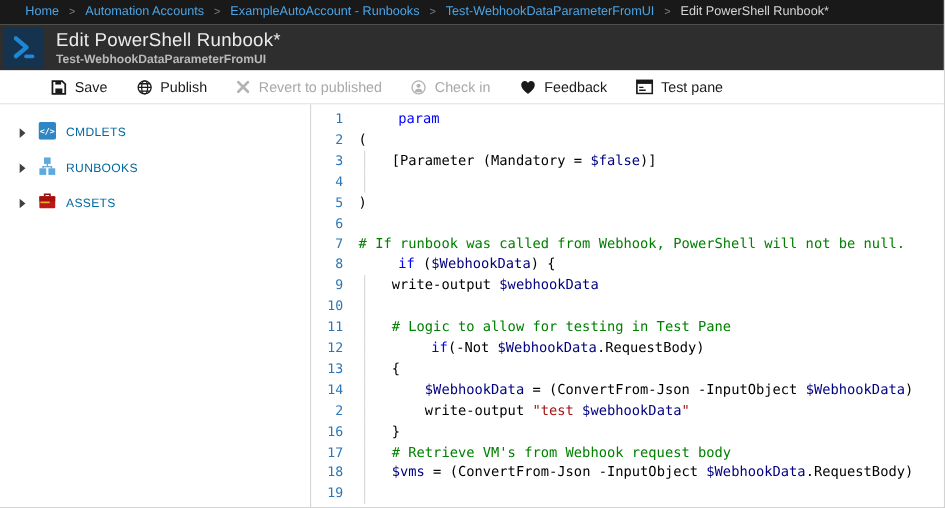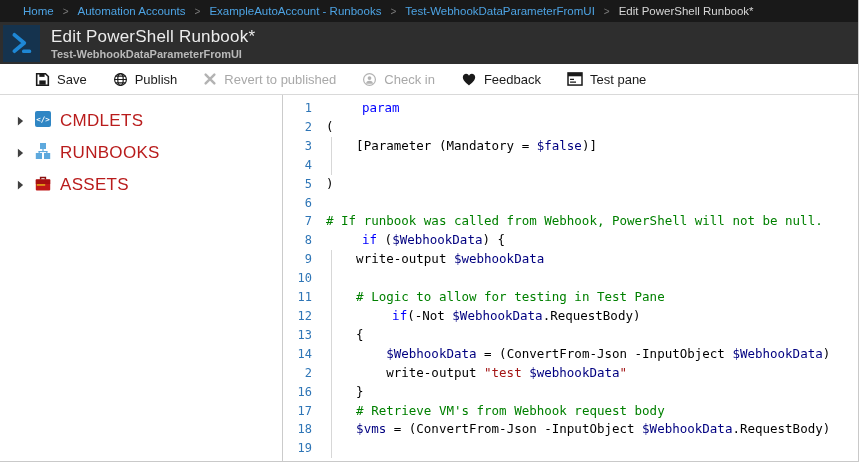--- a/index.html
+++ b/index.html
@@ -19,32 +19,32 @@
   .header { height:42px; background:#2e2e2e; display:flex; align-items:center;
             padding-left:3px; flex:none; }
   .ps-tile { width:37px; height:37px; background:#15334e; display:flex;
              align-items:center; justify-content:center; flex:none; }
   .header-text { margin-left:11px; display:flex; flex-direction:column; }
   .title { font-size:17px; color:#ececec; font-weight:400; letter-spacing:.2px; line-height:20px; }
   .subtitle { font-size:11px; font-weight:bold; color:#b9b9b9; margin-top:1px; }
 
   
   .toolbar { height:31px; background:#fff; border-bottom:1px solid #d9d9d9;
-             display:flex; align-items:center; padding-left:22px; flex:none; }
+             display:flex; align-items:center; padding-left:33px; flex:none; }
   .tb-item { display:flex; align-items:center; gap:7px; padding:0 13px; height:100%;
              font-size:13px; color:#1a1a1a; background:none; border:none;
              font-family:inherit; cursor:pointer; white-space:nowrap; }
   .tb-item.disabled { color:#a8a8a8; cursor:default;text-align:right; }
   .tb-item .ic { display:flex; align-items:center; }
 
   
   .main { flex:1; display:flex; min-height:0; }
   .sidebar { width:283px; flex:none; border-right:1px solid #cbcbcb; padding-top:10px; background:#fff; }
   .side-item { display:flex; align-items:center; height:32px; padding-left:17px; gap:9px; cursor:pointer; }
-  .side-label { font-size:17px; color:#b91c1c; letter-spacing:.3px; }
+  .side-label { font-size:11px; color:#0369a1; letter-spacing:.3px; }
   .tri { display:flex; align-items:center; width:9px; }
 
   
   .editor { flex:1; padding-top:4px; font-family:"DejaVu Sans Mono", monospace;
             font-size:12.5px; overflow:hidden; background:#fff; cursor:text; }
   .code-line { display:flex; line-height:18.9px; position:relative; white-space:pre; }
   .gutter { width:36px; text-align:right; padding-right:7px; color:var(--lnum);
             flex:none; font-size:12px; user-select:none; }
   .content { padding-left:7px; color:var(--pln); }
   .code-line.guide::before { content:""; position:absolute; left:48px; top:0; bottom:0;

